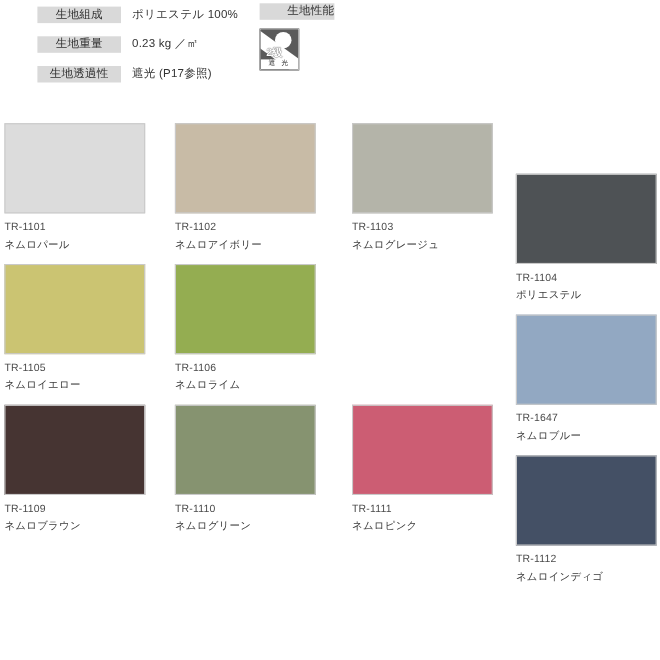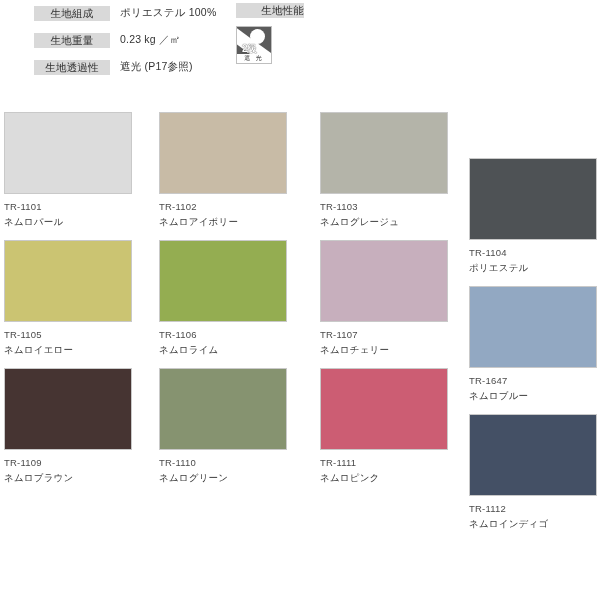--- a/index.html
+++ b/index.html
@@ -241,25 +241,20 @@
     <div class="swatch-cell c0">
       <div class="swatch-chip" style="background-color: rgb(203, 196, 114);"></div>
       <div class="swatch-code">TR-1105</div>
       <div class="swatch-name">ネムロイエロー</div>
     </div>
     <div class="swatch-cell c1">
       <div class="swatch-chip" style="background-color: rgb(148, 173, 81);"></div>
       <div class="swatch-code">TR-1106</div>
       <div class="swatch-name">ネムロライム</div>
     </div>
-    <div class="swatch-cell c2">
-      <div class="swatch-chip" style="background-color: rgb(199, 175, 189);"></div>
-      <div class="swatch-code">TR-1107</div>
-      <div class="swatch-name">ネムロチェリー</div>
-    </div>
     <div class="swatch-cell c3">
       <div class="swatch-chip" style="background-color: rgb(146, 168, 194);"></div>
       <div class="swatch-code">TR-1647</div>
       <div class="swatch-name">ネムロブルー</div>
     </div>
   </div>
 
   <div class="swatch-row">
     <div class="swatch-cell c0">
       <div class="swatch-chip" style="background-color: rgb(70, 52, 50);"></div>

